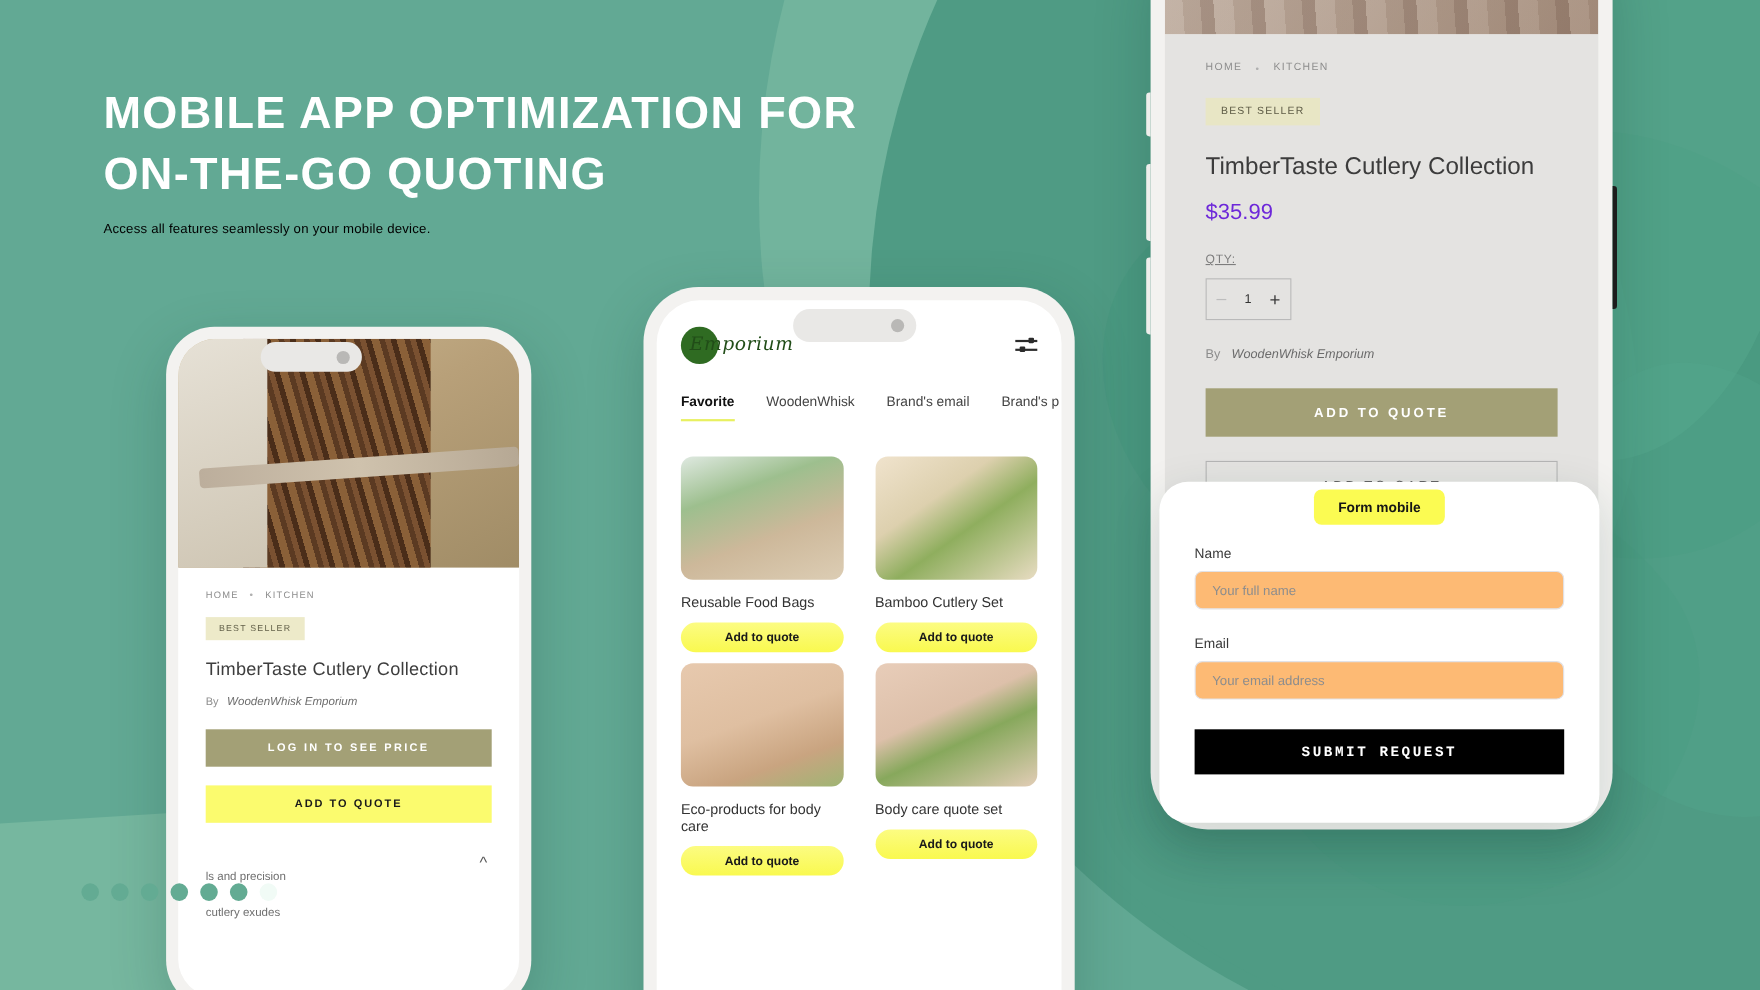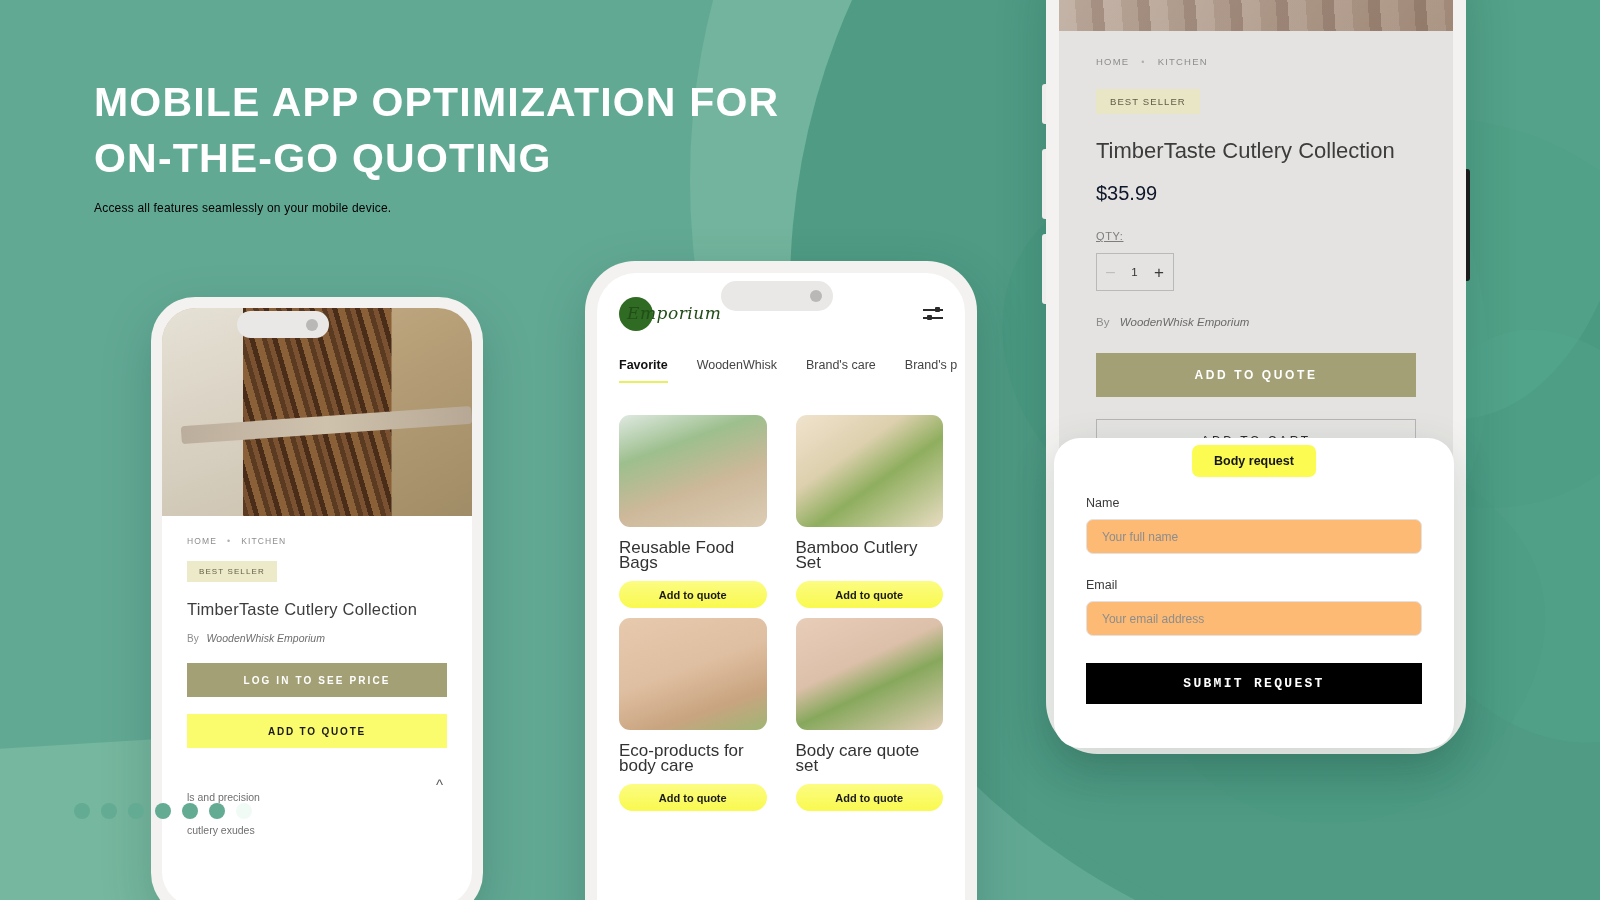--- a/index.html
+++ b/index.html
@@ -133,21 +133,21 @@
   .filter-icon span:nth-child(1) { top: 3px; }
   .filter-icon span:nth-child(2) { top: 11px; }
   .filter-icon i { position: absolute; width: 5px; height: 5px; background: #2b2b2b; border-radius: 1px; }
   .filter-icon i:nth-of-type(1) { top: .6px; left: 12px; }
   .filter-icon i:nth-of-type(2) { top: 8.6px; left: 4px; }
   .tabs { display: flex; gap: 29px; padding: 0 22px; margin-top: 27px; }
   .tab { font-size: 12.5px; color: #444; white-space: nowrap; padding-bottom: 9px; cursor: pointer; }
   .tab.active { color: #111; font-weight: 700; border-bottom: 2.5px solid #e8f060; text-align: right; }
   .grid { display: grid; grid-template-columns: 1fr 1fr; gap: 10px 29px; padding: 32px 22px 0; }
   .card-img { width: 100%; height: 112px; border-radius: 11px; }
-  .card-name { margin-top: 13px; font-size: 17px; color: #333; line-height: 15px; min-height: 15px; }
+  .card-name { margin-top: 13px; font-size: 13px; color: #333; line-height: 15px; min-height: 15px; }
   .card-btn {
     margin-top: 11px; width: 100%; height: 27px; border: 0; border-radius: 14px;
     background: linear-gradient(180deg, #fcfc82, #f9f94f);
     font-size: 11px; font-weight: 700; color: #1a1a1a; cursor: pointer;
   }
   .img-a { background: linear-gradient(160deg,#dfe9e1 0%,#9dbf8e 30%,#cdb89a 62%,#dccdb4 100%); }
   .img-b { background: linear-gradient(145deg,#f0e3cd 0%,#ddd0ae 35%,#8fae5e 58%,#e8dcc2 100%); }
   .img-c { background: linear-gradient(160deg,#e7c9ae 0%,#dfbfa1 45%,#c9a480 75%,#9fb574 100%); }
   .img-d { background: linear-gradient(155deg,#e8cdb9 0%,#ddc0aa 40%,#87a85c 60%,#e2cdb6 100%); }
 
@@ -161,21 +161,21 @@
       linear-gradient(120deg, #e8e2dc, #c9b9ac);
     background-blend-mode: multiply;
   }
   .rp-body { padding: 25px 37px 0; }
   .rp-crumbs { font-size: 9.5px; letter-spacing: 1.2px; color: #8d8d8d; display: flex; gap: 12px; align-items: center; }
   .rp-badge {
     display: inline-block; margin-top: 22px; background: #e8e6c5; color: #5e5c46;
     font-size: 9.5px; letter-spacing: 1.1px; padding: 7px 14px;
   }
   .rp-title { margin-top: 24px; font-size: 22px; color: #3c3c3c; font-weight: 400; }
-  .rp-price { margin-top: 18px; font-size: 20px; color: #0f172a; font-weight: 400; }
+  .rp-price { margin-top: 18px; font-size: 20px; color: #6d28d9; font-weight: 400; }
   .rp-qty-label { margin-top: 25px; font-size: 11px; color: #7d7d7d; letter-spacing: .6px; text-decoration: underline; }
   .qty-box {
     margin-top: 11px; width: 78px; height: 38px; border: 1px solid #b9b9b9;
     display: flex; align-items: center; justify-content: space-between; padding: 0 9px;
   }
   .qty-minus { font-size: 16px; color: #bdbdbd; cursor: pointer; line-height: 1; }
   .qty-val { font-size: 11.5px; color: #333; }
   .qty-plus { font-size: 17px; color: #3a3a3a; cursor: pointer; line-height: 1; }
   .rp-by { margin-top: 25px; font-size: 11.5px; color: #8d8d8d; }
   .rp-by i { color: #6b6b6b; margin-left: 7px; }
@@ -284,21 +284,21 @@
       <div class="filter-icon">
         <span></span>
           <span></span>
           <i></i>
           <i></i>
       </div>
     </div>
     <div class="tabs" id="tabs">
         <div class="tab active">Favorite</div>
         <div class="tab">WoodenWhisk</div>
-        <div class="tab">Brand's care</div>
+        <div class="tab">Brand's email</div>
         <div class="tab">Brand's p</div>
       </div>
     <div class="grid" id="product-grid">
         <div><div class="card-img img-a"></div><div class="card-name">Reusable Food Bags</div><button class="card-btn">Add to quote</button></div>
         <div><div class="card-img img-b"></div><div class="card-name">Bamboo Cutlery Set</div><button class="card-btn">Add to quote</button></div>
         <div><div class="card-img img-c"></div><div class="card-name">Eco-products for body care</div><button class="card-btn">Add to quote</button></div>
         <div><div class="card-img img-d"></div><div class="card-name">Body care quote set</div><button class="card-btn">Add to quote</button></div>
       </div>
   </div>
   <div class="notch cp-notch">
@@ -332,19 +332,19 @@
       <button class="rp-btn-cart">ADD TO CART</button>
     </div>
   </div>
   <div class="side-btn rp-side-a"></div>
   <div class="side-btn rp-side-b"></div>
   <div class="side-btn rp-side-c"></div>
   <div class="side-btn rp-side-d"></div>
 </div>
 
 <div id="form-card">
-  <div class="form-tag">Body request</div>
+  <div class="form-tag">Form mobile</div>
   <div class="f-label">Name</div>
   <input class="f-input" type="text" placeholder="Your full name" style="">
   <div class="f-label">Email</div>
   <input class="f-input" type="text" placeholder="Your email address" style="">
   <button class="f-submit">SUBMIT REQUEST</button>
 </div>
 
 </body></html>

